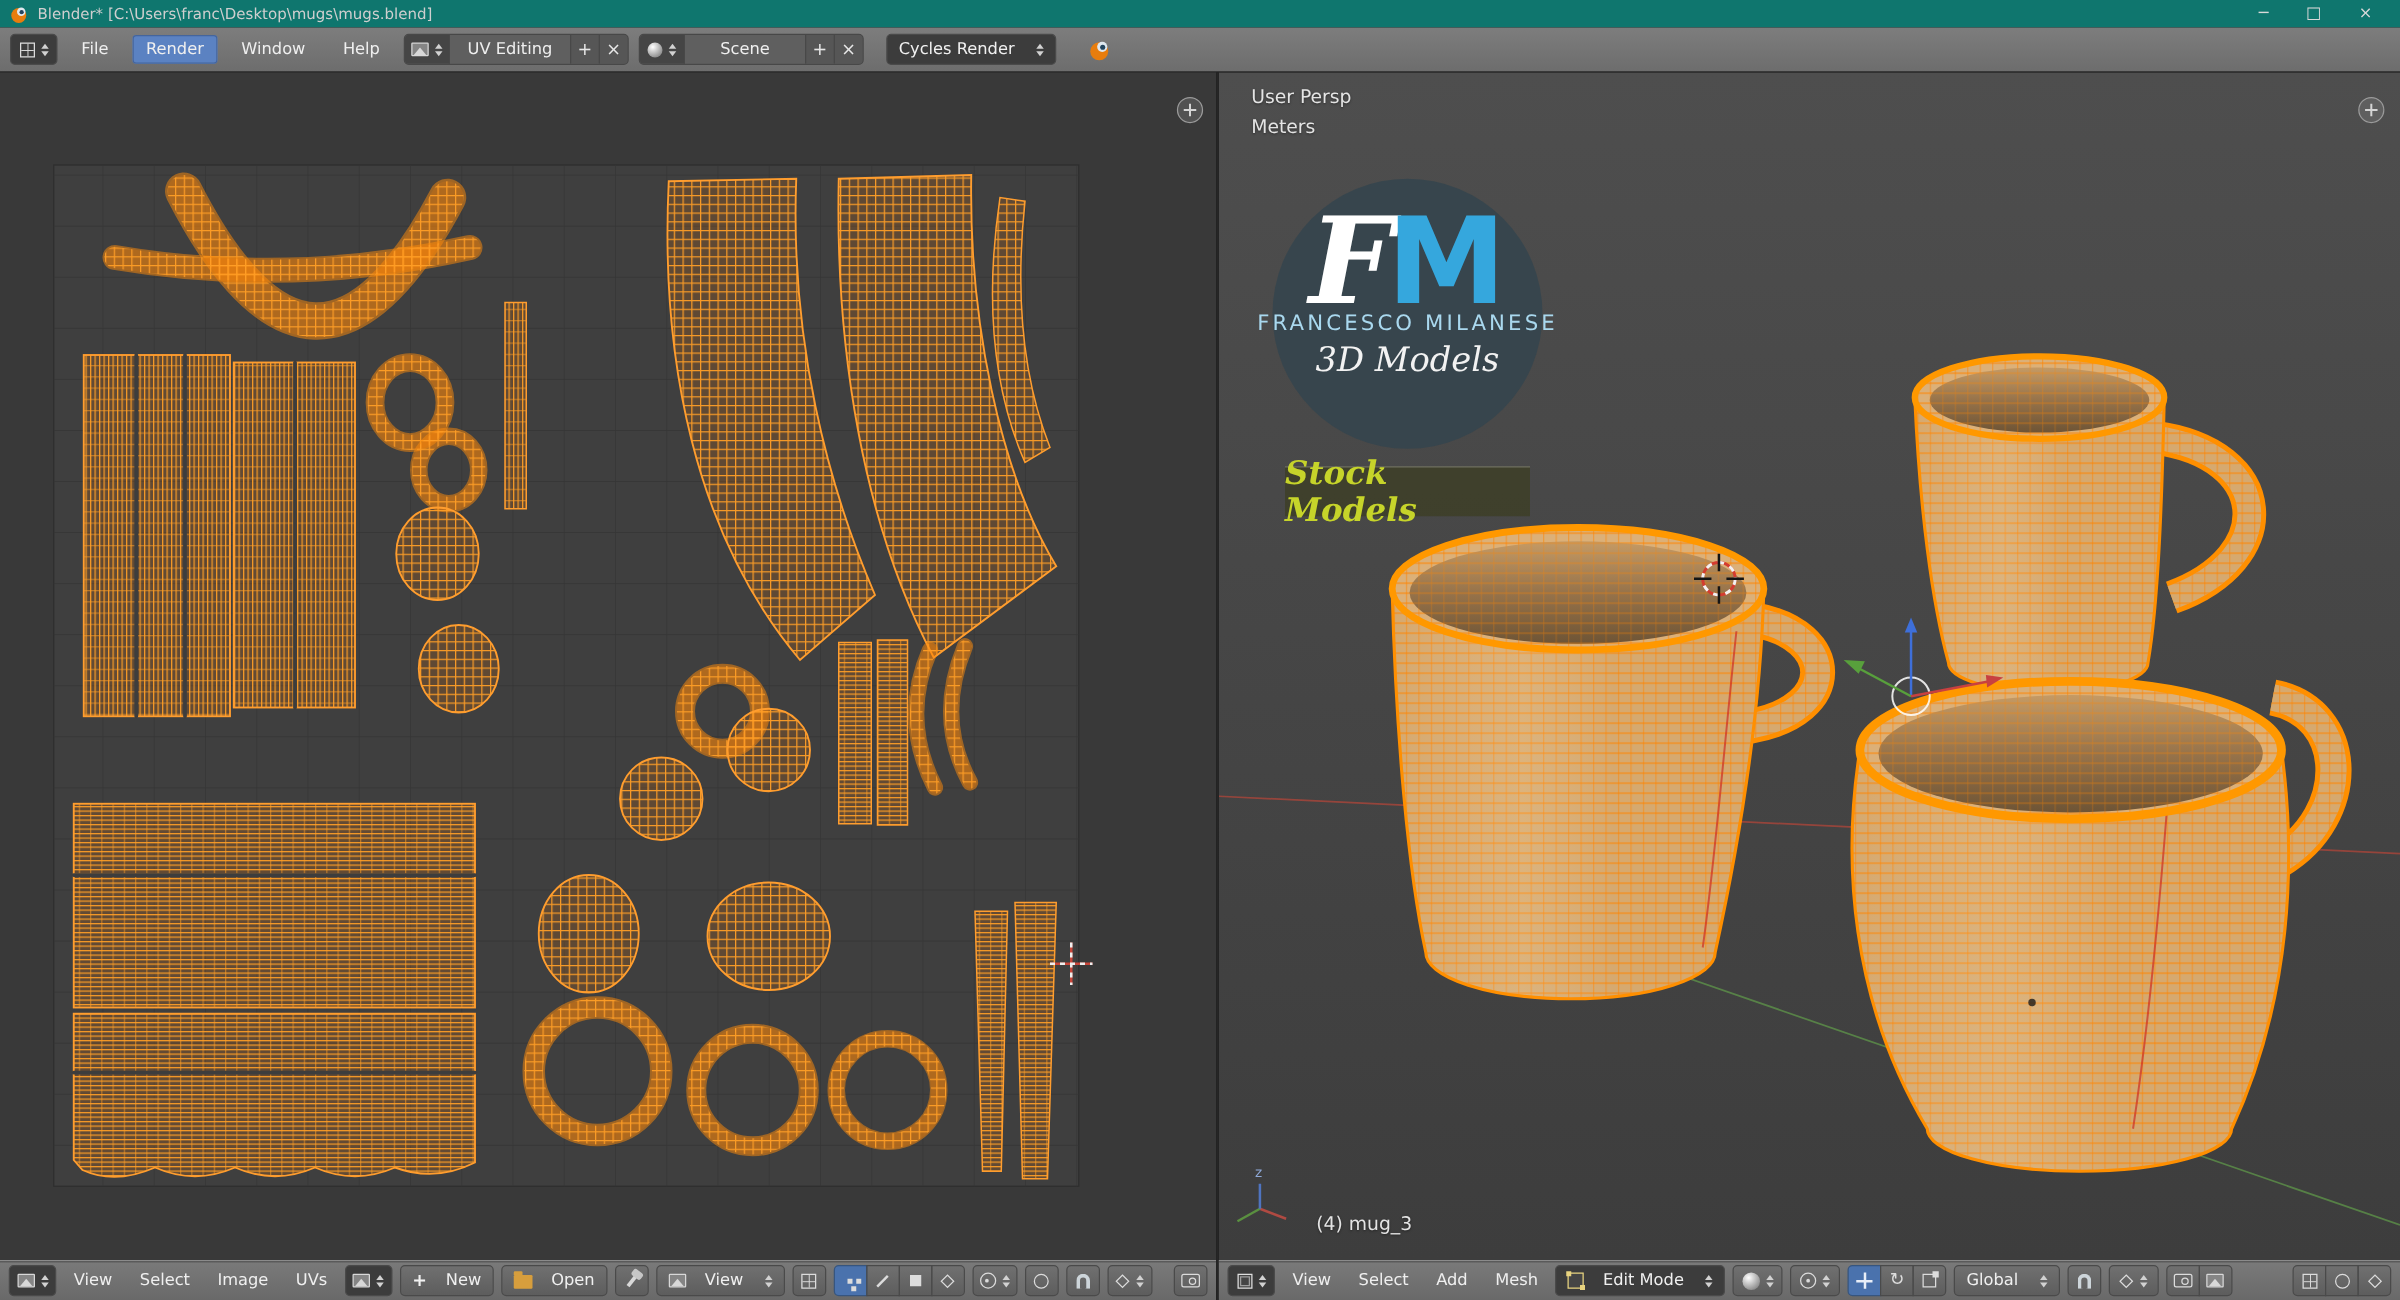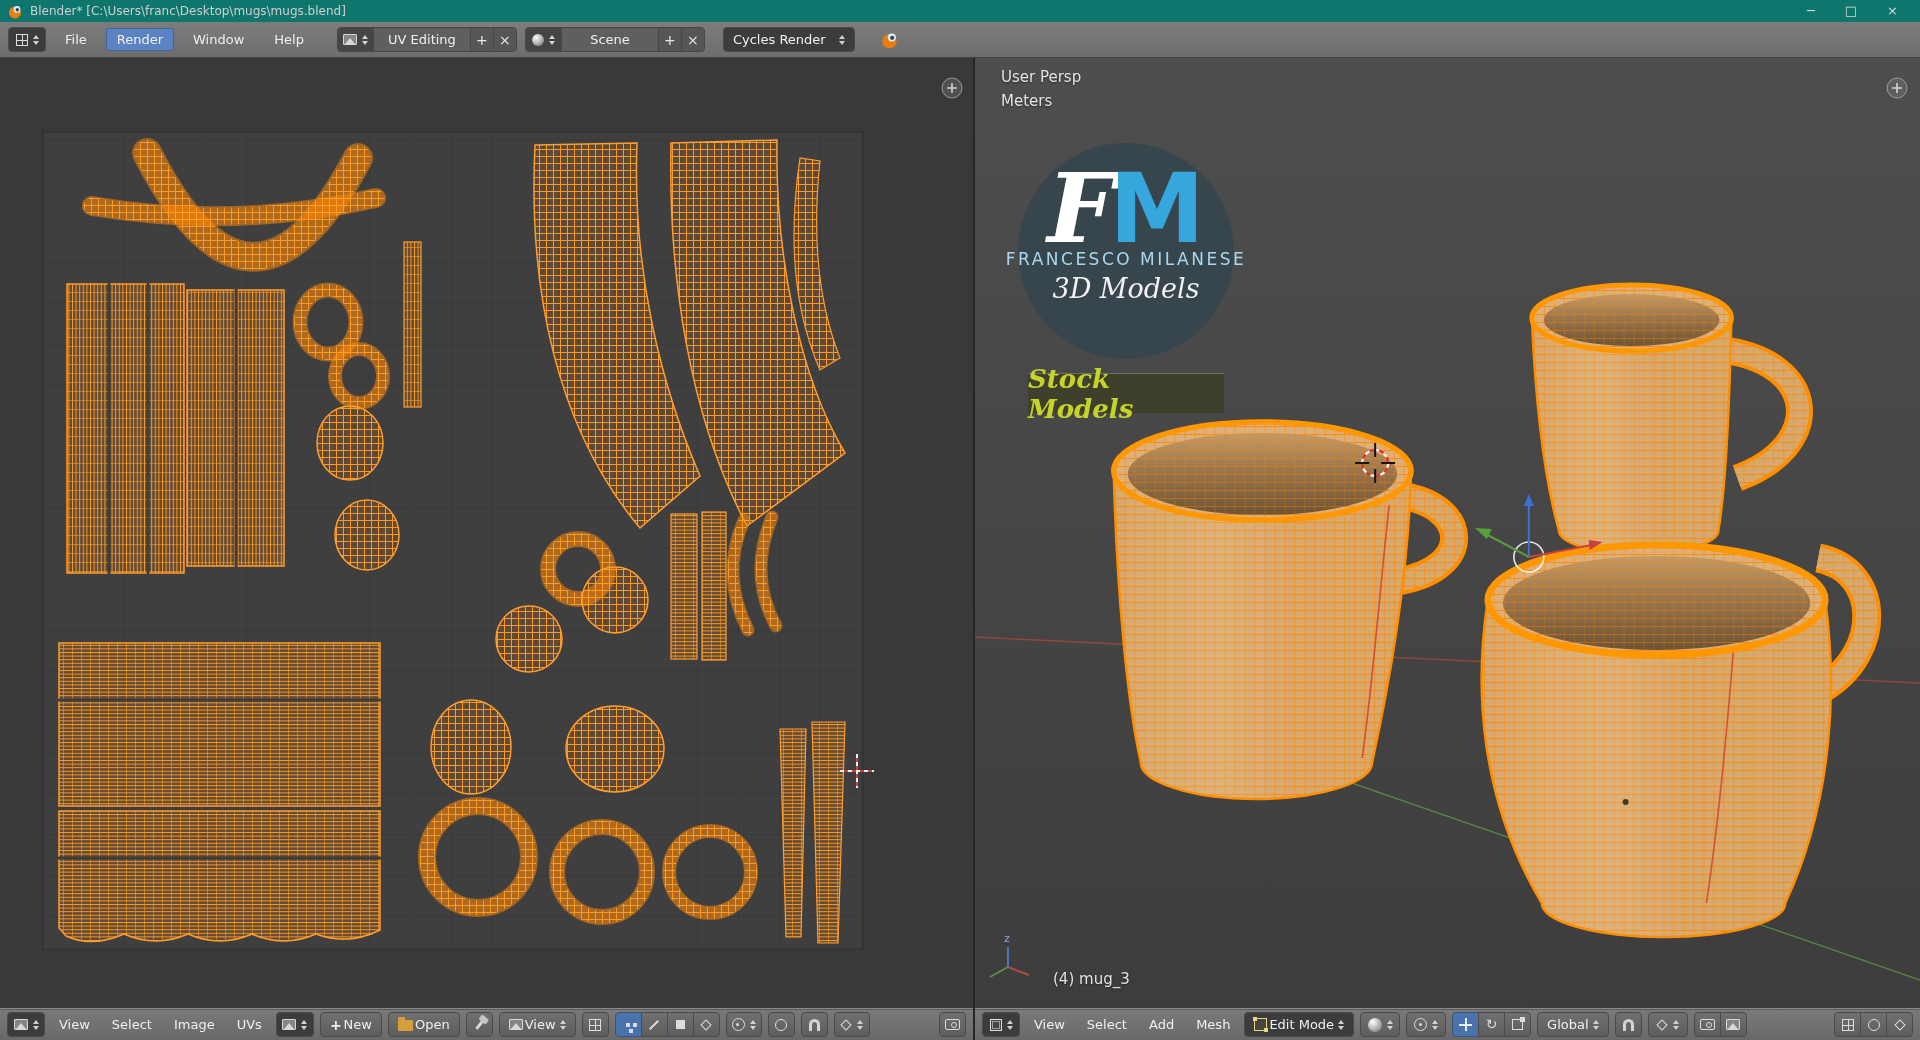--- a/index.html
+++ b/index.html
@@ -12,21 +12,21 @@
   .titlebar .tlogo{width:15px;height:15px;flex:0 0 15px}
   .title-text{color:#cfcfcf;font-size:12px;white-space:nowrap}
   .win-controls{margin-left:auto;display:flex;gap:30px;padding-right:14px;color:#d9d9d9;font-size:13px}
   .win-controls span{cursor:default;line-height:22px}
 
   
   .info-header{height:36px;flex:0 0 36px;background:linear-gradient(#7d7d7d,#6d6d6d);
     border-bottom:1px solid #434343;display:flex;align-items:center;gap:8px;padding:0 8px;font-size:13px}
   .menu{color:#efefef;padding:4px 11px;border-radius:3px;white-space:nowrap}
   .menu.active{background:#5b82c2;box-shadow:inset 0 0 0 1px #44659c}
-  .btn{height:25px;display:inline-flex;align-items:center;gap:2px;padding:0 9px;
+  .btn{height:25px;display:inline-flex;align-items:center;gap:15px;padding:0 9px;
     background:linear-gradient(#707070,#5d5d5d);border:1px solid #4a4a4a;border-radius:4px;
     color:#f0f0f0;white-space:nowrap;font-size:13px}
   .btn.dark{background:#3c3c3c}
   .btn.sq{width:27px;padding:0;justify-content:center}
   .btn.active{background:#4a72ad;border-color:#36557f}
   .group{display:flex}
   .group .btn{border-radius:0;margin-left:-1px}
   .group .btn:first-child{border-radius:4px 0 0 4px;margin-left:0}
   .group .btn:last-child{border-radius:0 4px 4px 0}
   .dda{display:inline-flex;flex-direction:column;gap:2px;margin-left:2px}
@@ -135,21 +135,21 @@
       <span class="dda">
           <i class="u"></i>
           <i class="d"></i>
         </span>
     </span>
     <span class="menu">File</span>
     <span class="menu active">Render</span>
     <span class="menu">Window</span>
     <span class="menu">Help</span>
 
-    <div class="widget" style="margin-left:14px">
+    <div class="widget" style="margin-left:0">
       <div class="seg browse">
         <span class="i i-img"></span>
         <span class="dda">
             <i class="u"></i>
             <i class="d"></i>
           </span>
       </div>
       <div class="seg name">UV Editing</div>
       <div class="seg op">+</div>
       <div class="seg op">×</div>

